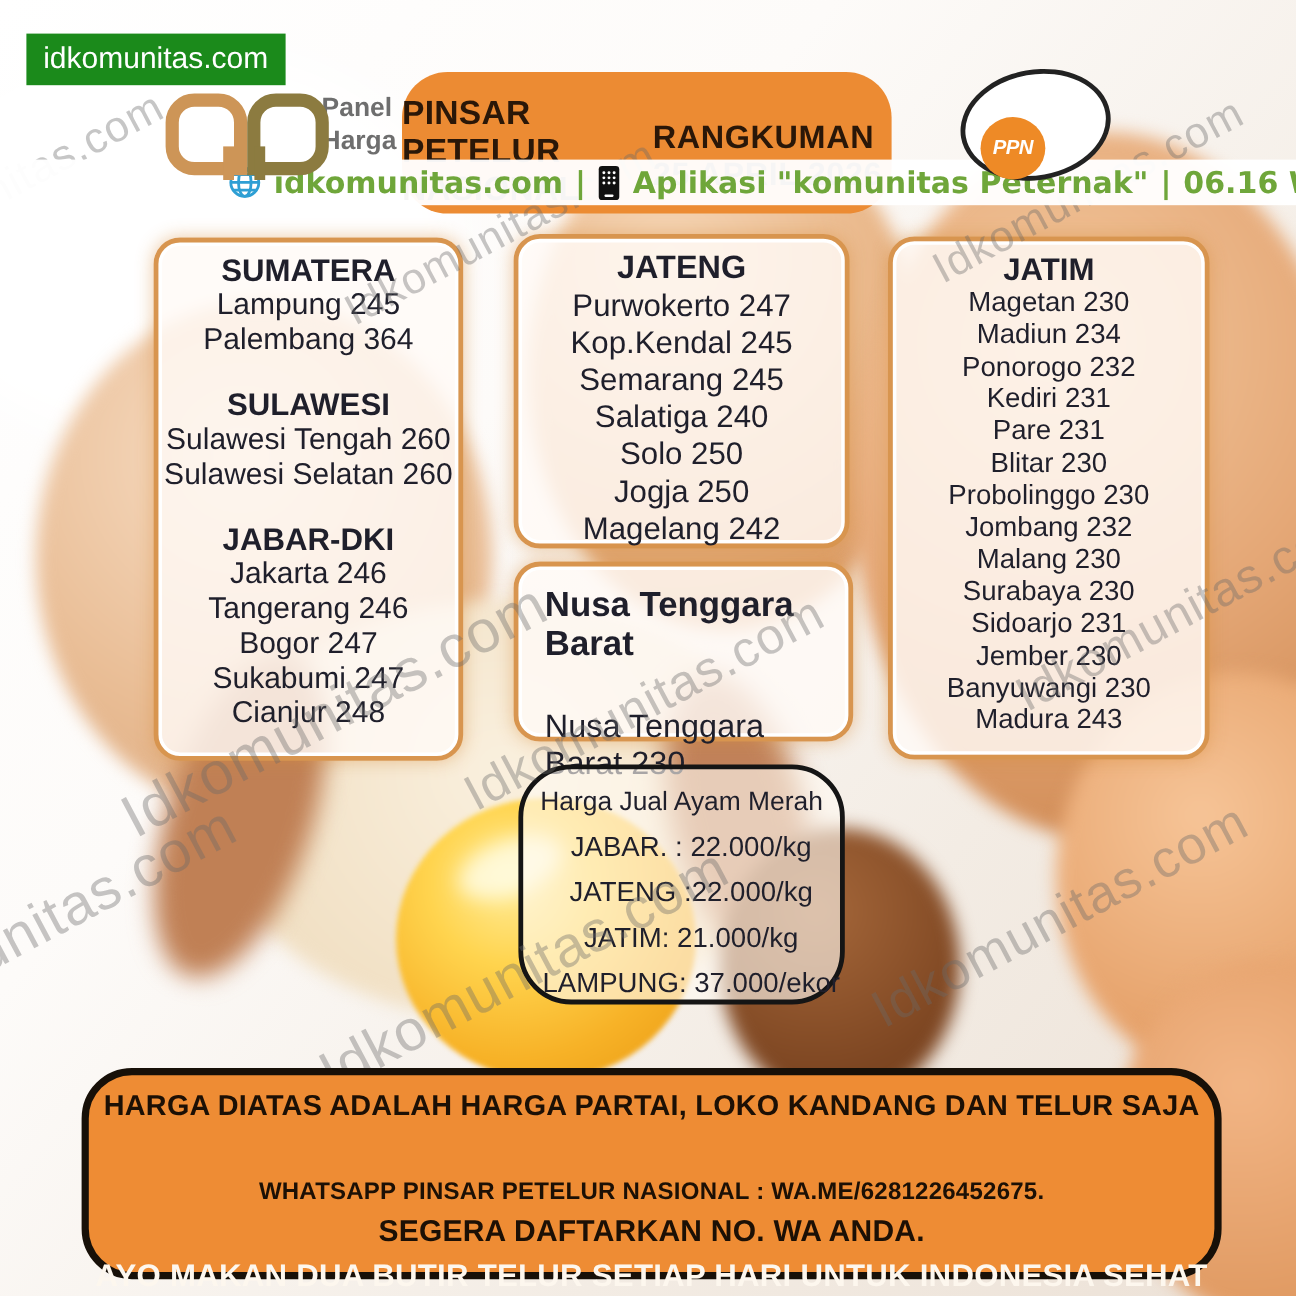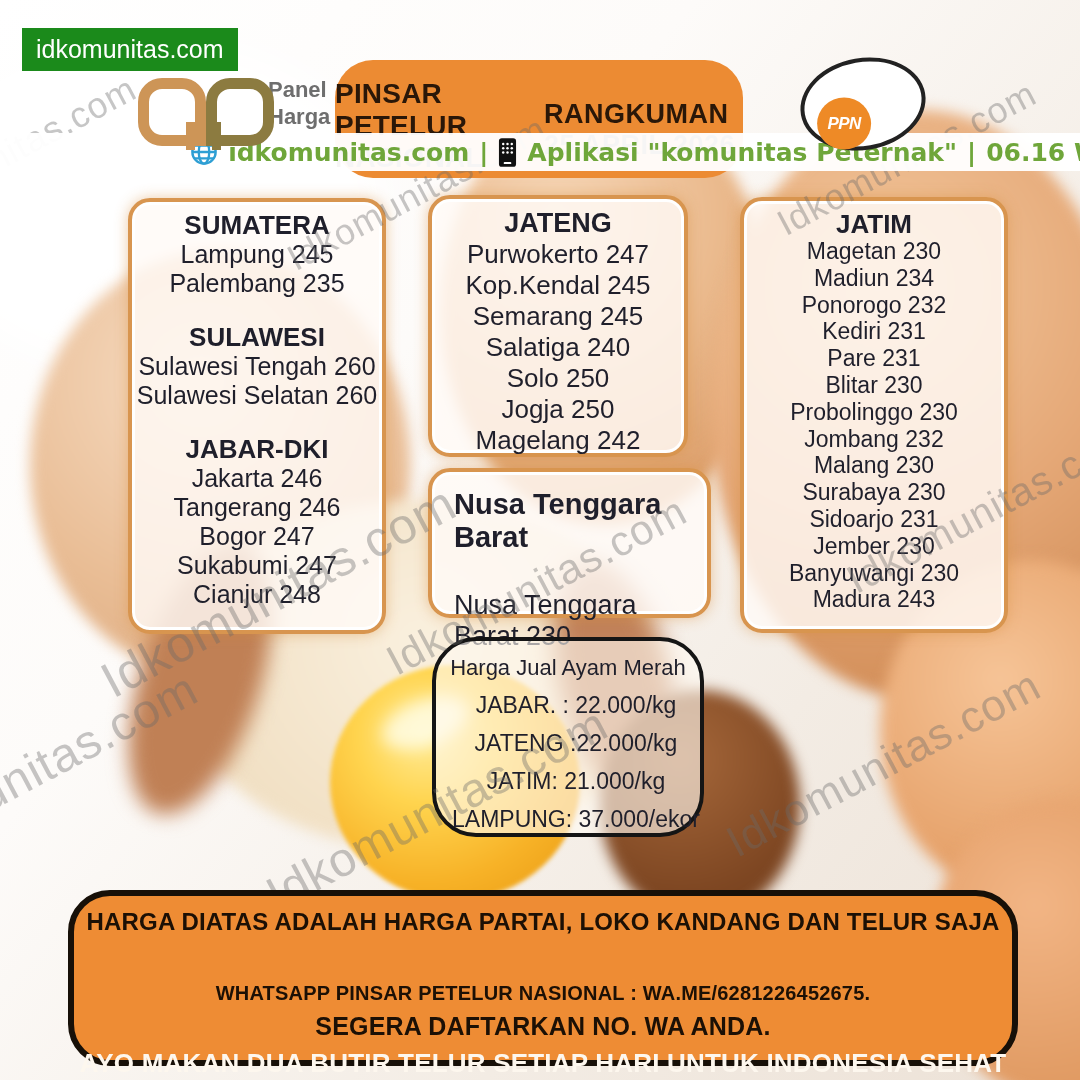--- a/index.html
+++ b/index.html
@@ -50,21 +50,21 @@
   .strip{left:0;top:133px;width:1080px;height:38px;background:rgba(255,255,255,0.96);z-index:6;
          display:flex;align-items:center;justify-content:center;padding-left:240px;box-sizing:border-box;gap:10px;}
   .strip-text{font-family:"DejaVu Sans",sans-serif;font-weight:700;font-size:25px;color:#6fa63a;white-space:nowrap;}
   .strip-sep{font-family:"DejaVu Sans",sans-serif;font-weight:700;font-size:25px;color:#6fa63a;}
 
   
   .pricebox{position:absolute;background:rgba(255,250,246,0.82);border:4px solid #d8954f;border-radius:22px;
             box-shadow:inset 0 0 0 3px #ffffff,0 0 14px rgba(214,140,60,0.45);z-index:3;box-sizing:border-box;
             color:#1f1f2b;text-align:center;}
   .box-col1{left:128px;top:198px;width:258px;height:436px;padding-top:8px;}
-  .box-jateng{left:428px;top:195px;width:260px;height:262px;padding-top:8px;}
+  .box-jateng{left:428px;top:195px;width:280px;height:262px;padding-top:8px;}
   .box-ntb{left:428px;top:468px;width:283px;height:150px;text-align:left;padding:16px 0 0 22px;}
   .box-harga{left:432px;top:637px;width:272px;height:200px;background:rgba(255,250,242,0.62);border:4px solid #151515;
              border-radius:44px;box-shadow:none;padding-top:14px;}
   .box-jatim{left:740px;top:197px;width:268px;height:436px;padding-top:9px;}
   .region-title{font-weight:700;font-size:26px;line-height:30px;}
   .region-item{font-size:25px;line-height:29px;}
   .gap24{height:24px;}
   .jateng-title{font-weight:700;font-size:27px;line-height:32px;}
   .jateng-item{font-size:26px;line-height:31px;}
   .ntb-title{font-weight:700;font-size:29px;}
@@ -167,21 +167,21 @@
         </svg>
     </span>
     <span class="strip-text">Aplikasi "komunitas Peternak"</span>
     <span class="strip-sep">|</span>
     <span class="strip-text">06.16 WIB</span>
   </div>
 
   <div class="pricebox box-col1">
     <div class="region-title">SUMATERA</div>
     <div class="region-item">Lampung 245</div>
-    <div class="region-item">Palembang 235</div>
+    <div class="region-item">Palembang 364</div>
     <div class="gap24"></div>
     <div class="region-title">SULAWESI</div>
     <div class="region-item">Sulawesi Tengah 260</div>
     <div class="region-item">Sulawesi Selatan 260</div>
     <div class="gap24"></div>
     <div class="region-title">JABAR-DKI</div>
     <div class="region-item">Jakarta 246</div>
     <div class="region-item">Tangerang 246</div>
     <div class="region-item">Bogor 247</div>
     <div class="region-item">Sukabumi 247</div>

